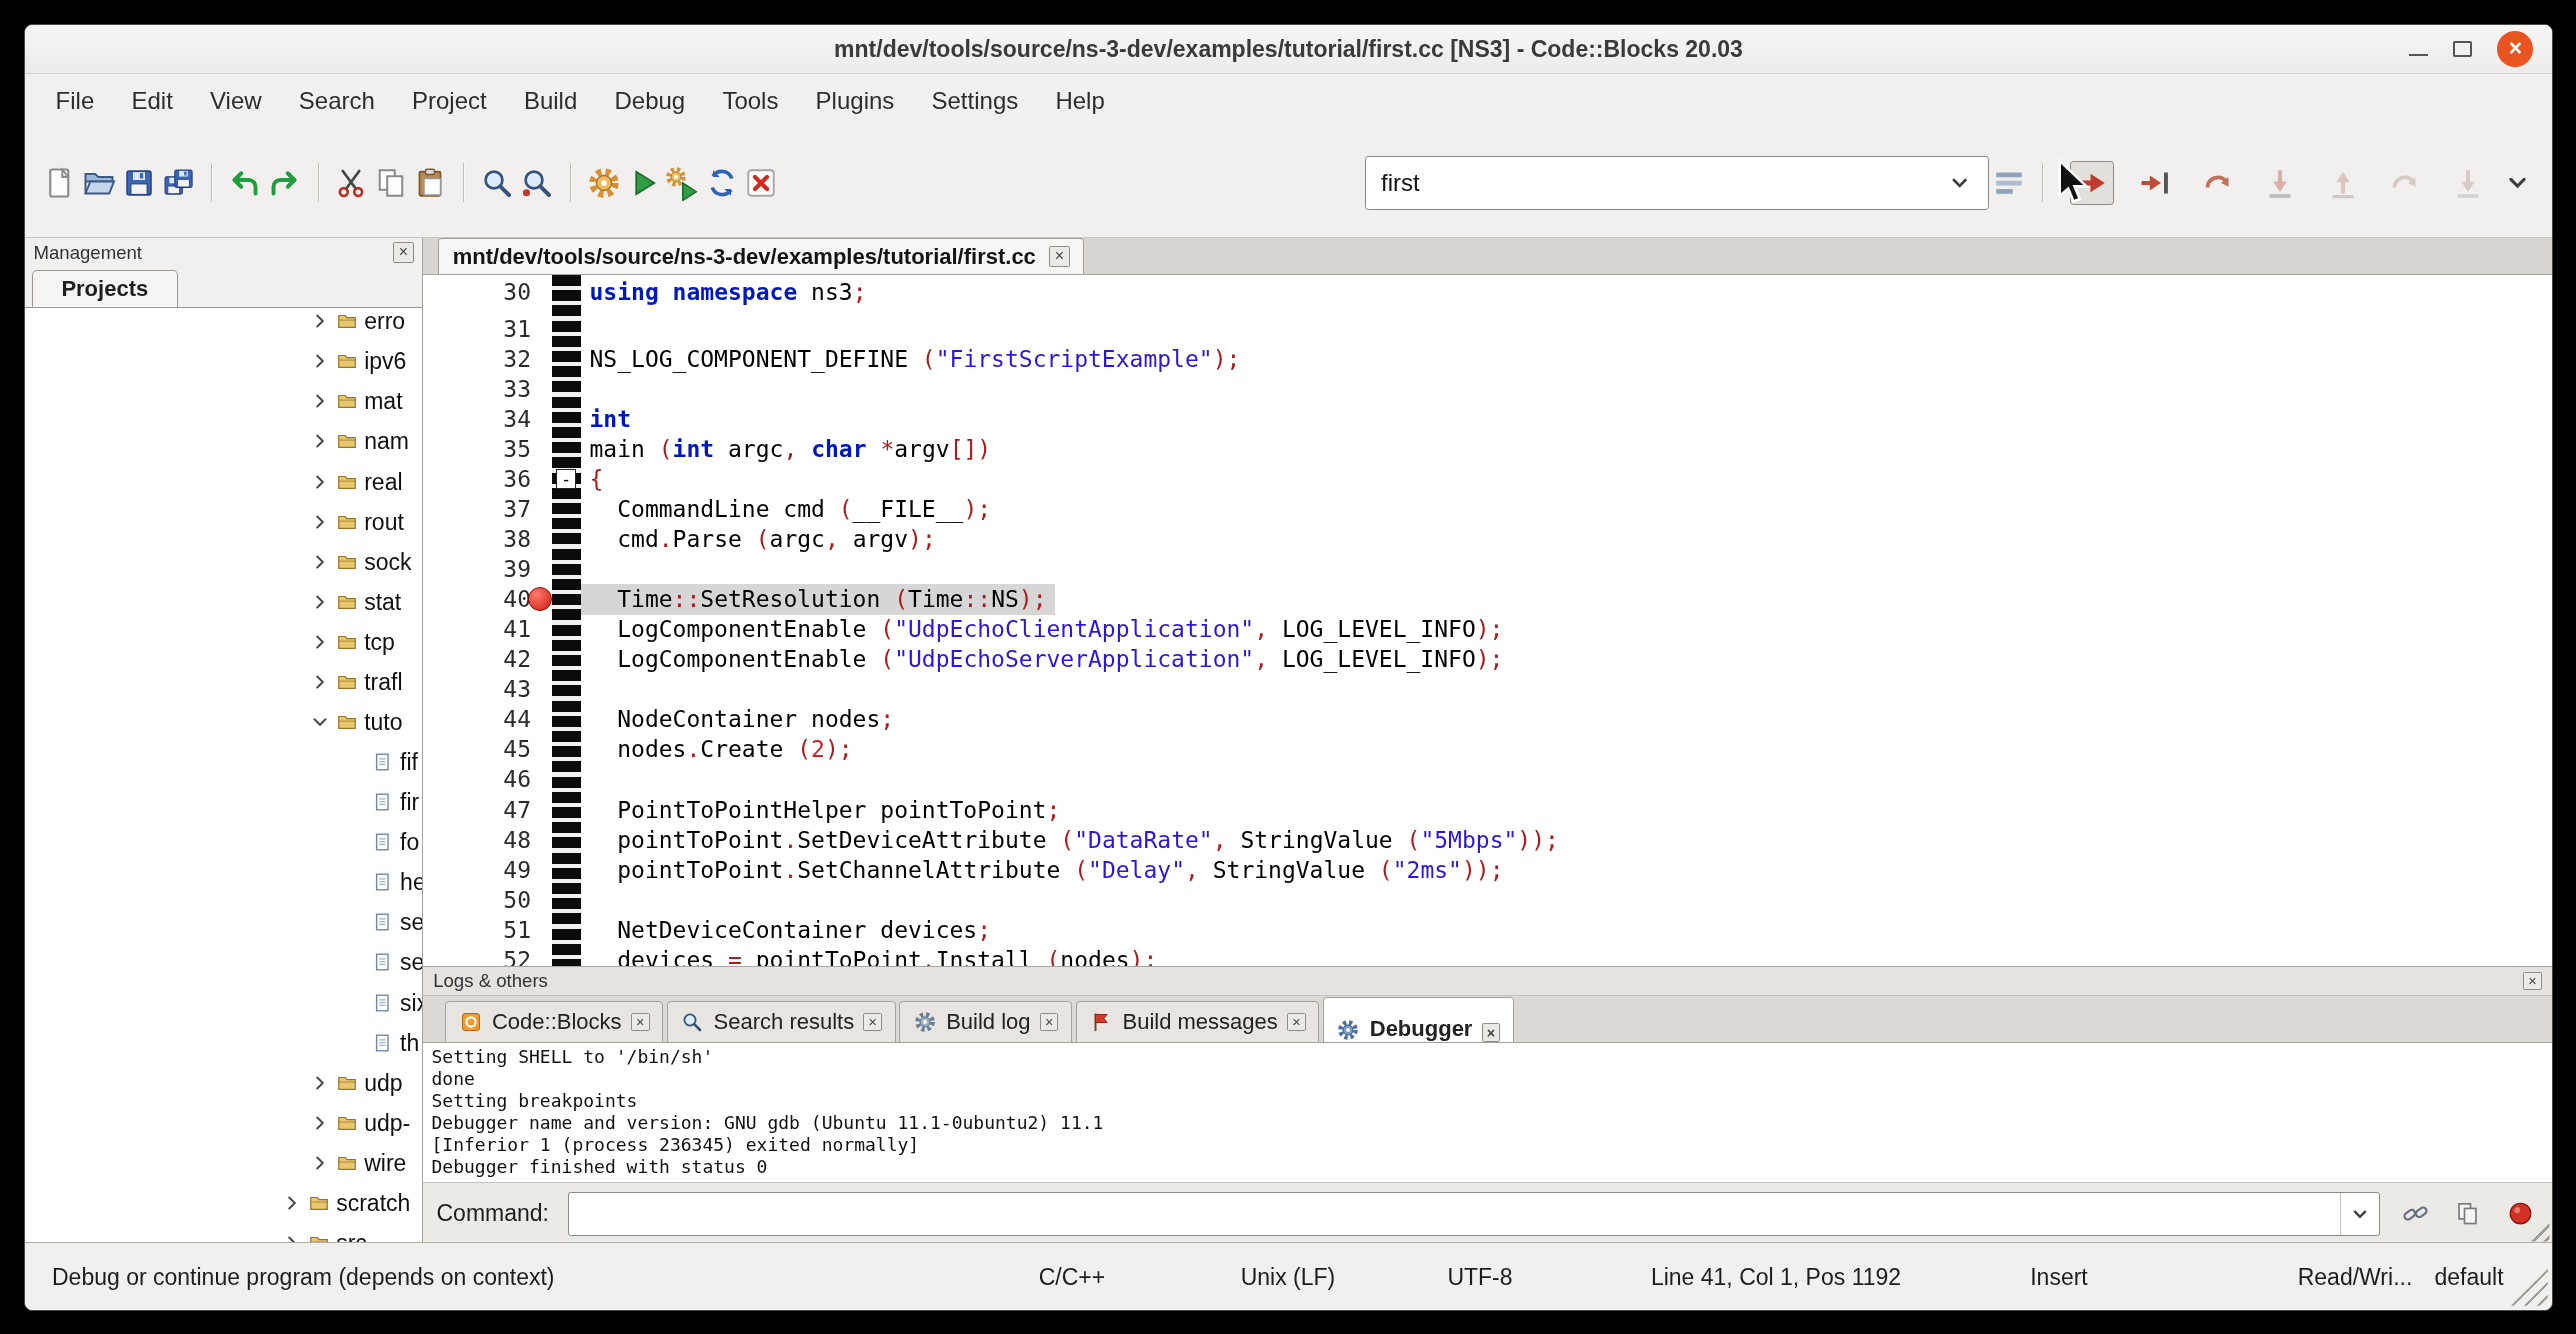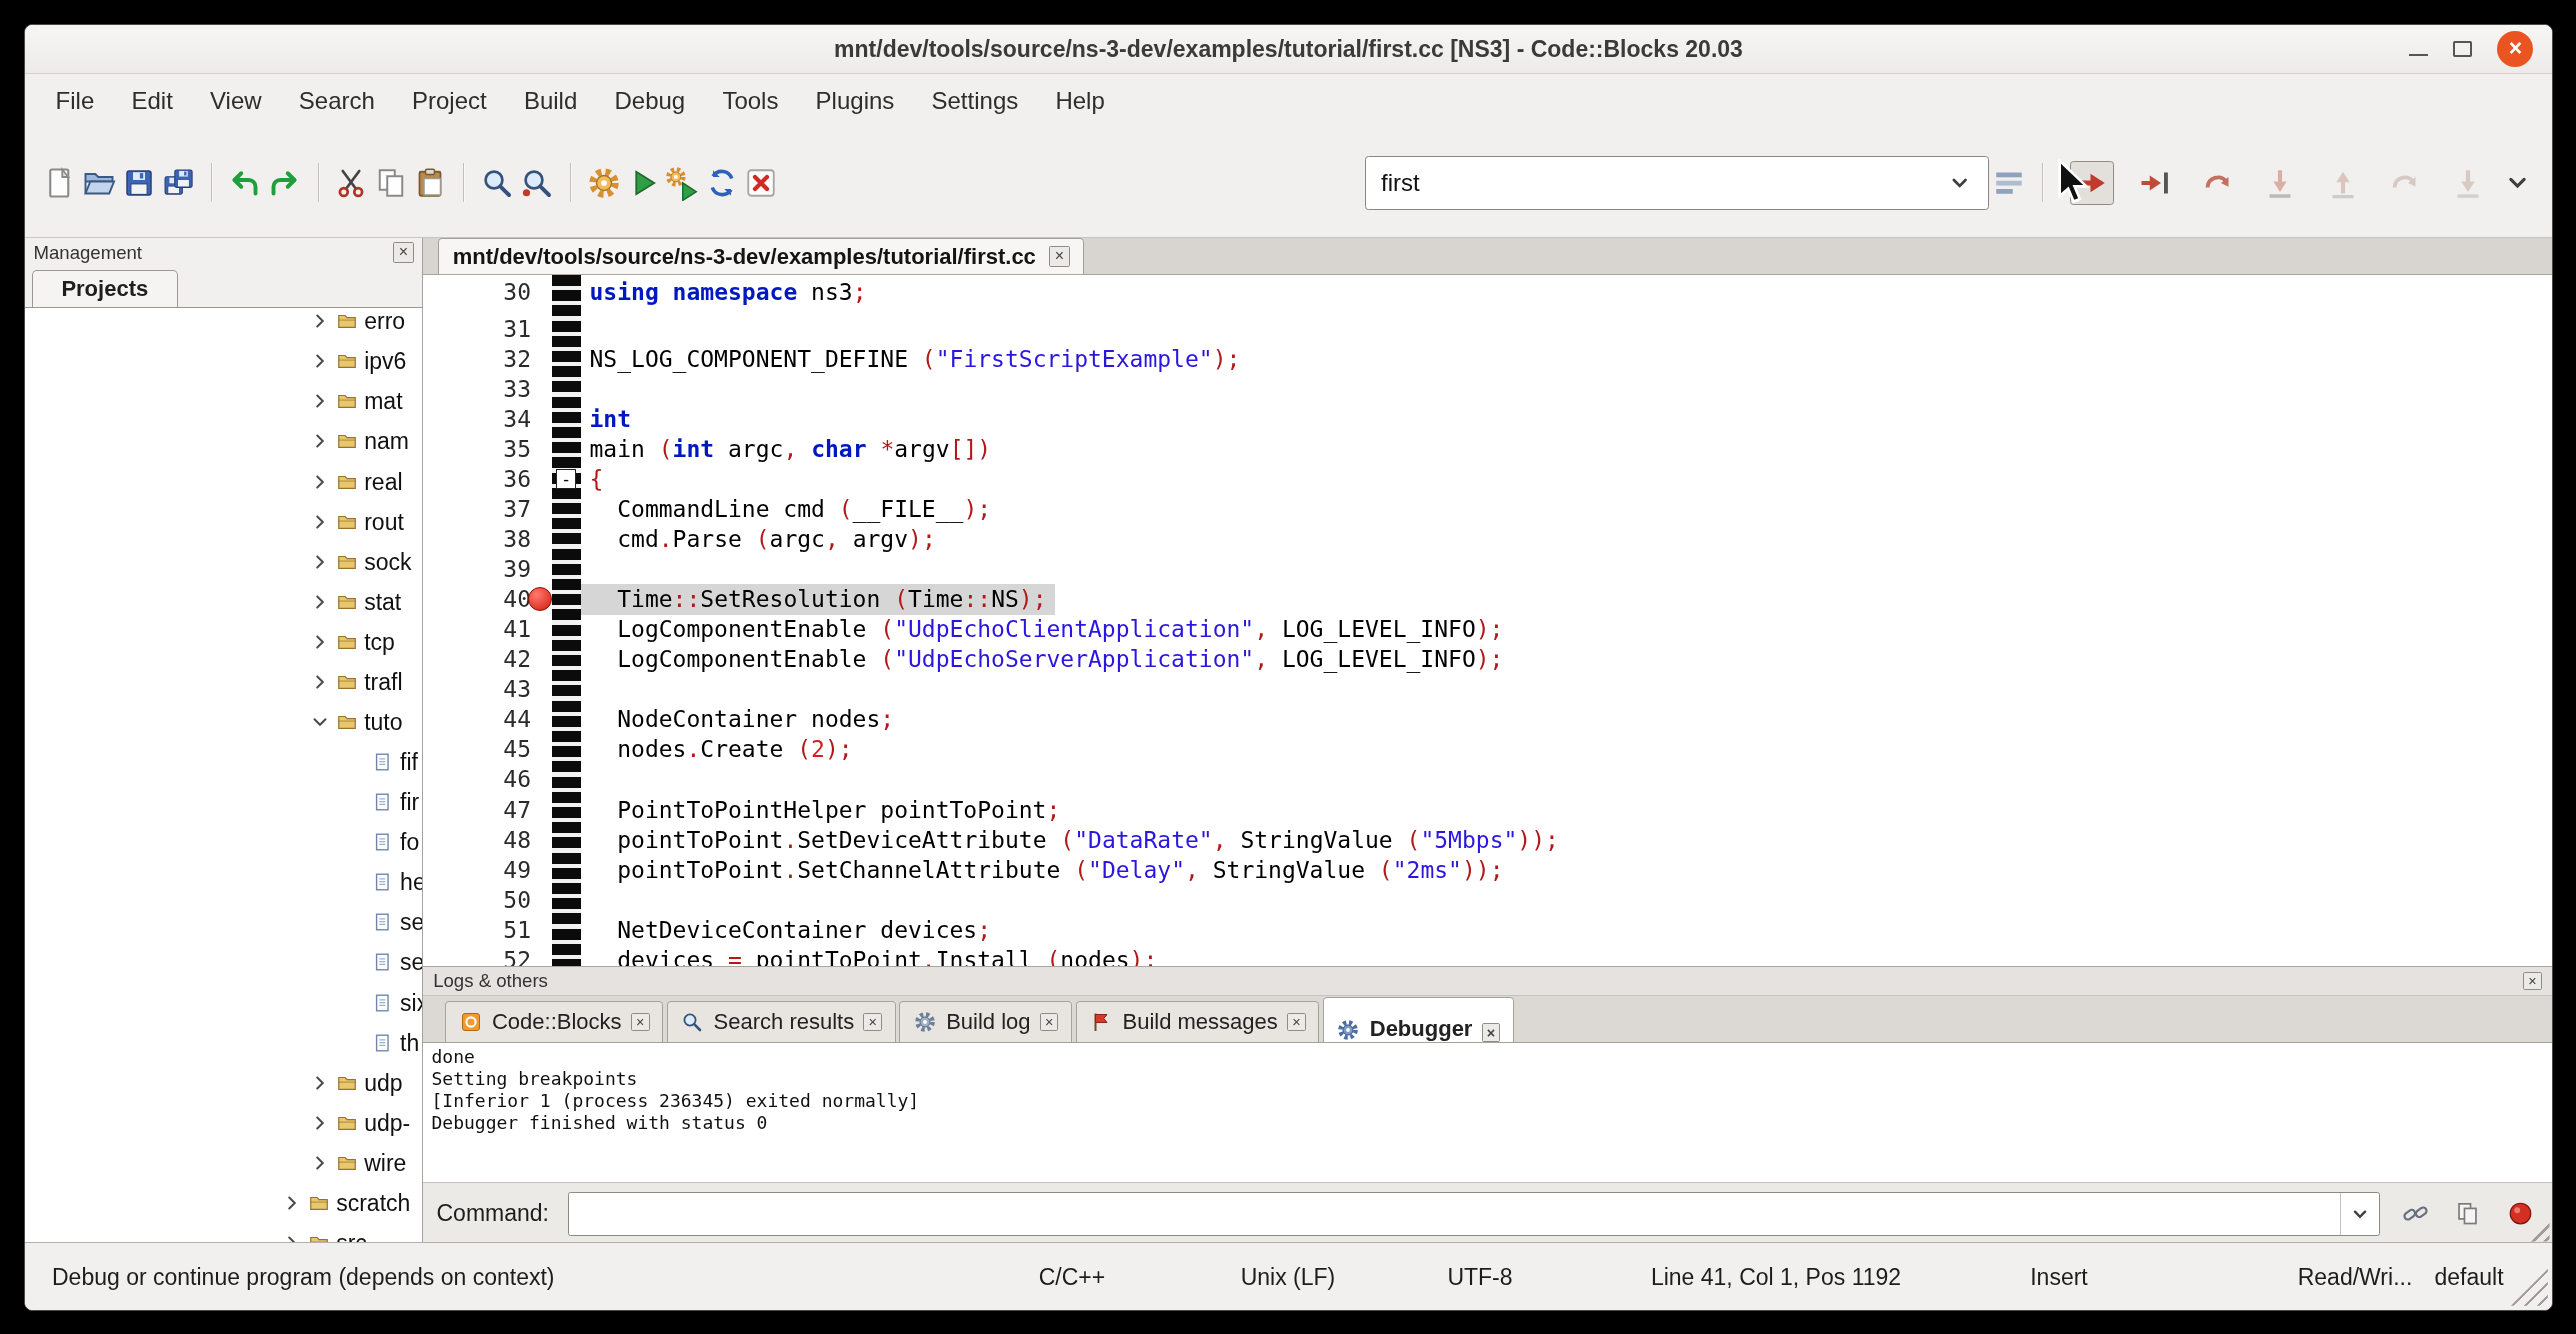--- a/index.html
+++ b/index.html
@@ -865,22 +865,24 @@
                   <circle cx="12" cy="12" r="7.6" fill="none" stroke="#4a6fa5" stroke-width="4.4" stroke-dasharray="3.3 2.8"></circle>
                   <circle cx="12" cy="12" r="5" fill="#7d9cc4" stroke="#33507e"></circle>
                   <circle cx="12" cy="12" r="1.9" fill="#fff"></circle>
                 </svg>
               </span>
               <span>Debugger</span>
               <span class="closebox"></span>
             </div>
           </div>
         <div class="log-content">
+            <div class="logline">Setting SHELL to '/bin/sh'</div>
             <div class="logline">done</div>
             <div class="logline">Setting breakpoints</div>
+            <div class="logline">Debugger name and version: GNU gdb (Ubuntu 11.1-0ubuntu2) 11.1</div>
             <div class="logline">[Inferior 1 (process 236345) exited normally]</div>
             <div class="logline">Debugger finished with status 0</div>
           </div>
         <div class="command-row">
           <span class="cmd-label">Command:</span>
           <div class="cmd-input-wrap">
             <input class="cmd-input" value="" style="">
             <span class="cmd-drop">
               <span class="icon" id="cmd-drop-icon">
                   <svg viewBox="0 0 24 24">

